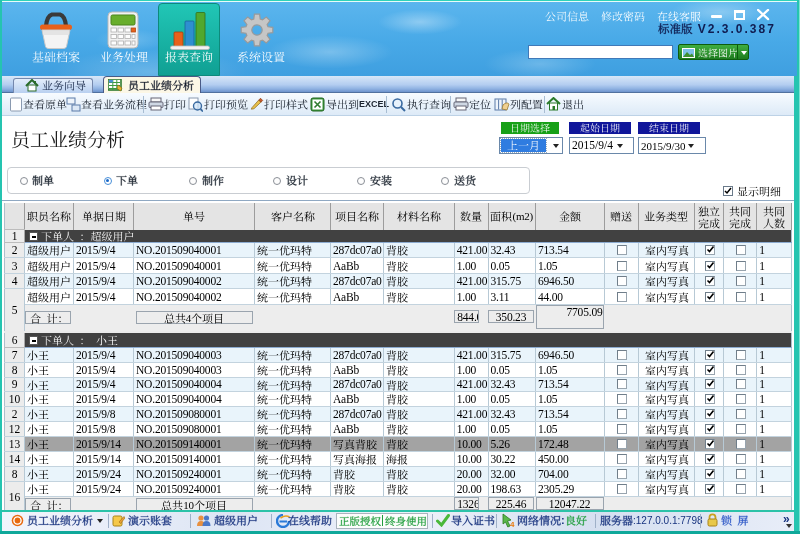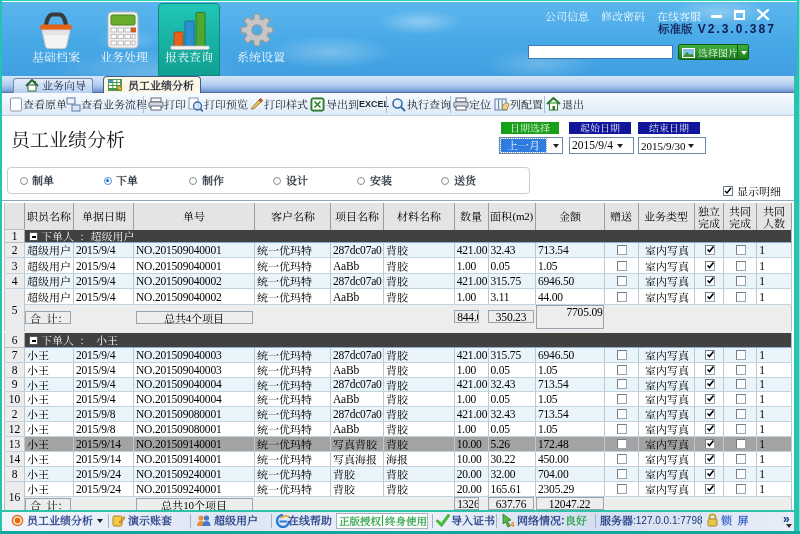--- a/index.html
+++ b/index.html
@@ -1120,21 +1120,21 @@
             </svg></td>
           <td><svg class="k" style="width:22px;height:11px;color:#000" viewBox="0 0 500 250">
               <use href="#u80cc" x="0"></use>
               <use href="#u80f6" x="250"></use>
             </svg></td>
           <td><svg class="k" style="width:22px;height:11px;color:#000" viewBox="0 0 500 250">
               <use href="#u80cc" x="0"></use>
               <use href="#u80f6" x="250"></use>
             </svg></td>
 <td><span class="ser">20.00</span></td>
-          <td><span class="ser">165.61</span></td>
+          <td><span class="ser">198.63</span></td>
           <td><span class="ser">2305.29</span></td>
 <td>
             <div style="margin:0 auto;width:10px;height:10px;background:#fff;border:1px solid #98a4ae;border-top-color:#707e8a;border-left-color:#707e8a;position:relative"></div>
           </td>
           <td style="padding-left:6px"><svg class="k" style="width:44px;height:11px;color:#000" viewBox="0 0 1000 250">
               <use href="#u5ba4" x="0"></use>
               <use href="#u5185" x="250"></use>
               <use href="#u5199" x="500"></use>
               <use href="#u771f" x="750"></use>
             </svg></td>
@@ -1162,21 +1162,21 @@
                 <use href="#u5171" x="250"></use>
               </svg><span class="ser" style="font-size:11px;vertical-align:top;line-height:12px">10</span><svg class="k" style="width:33px;height:11px;color:#000" viewBox="0 0 750 250">
                 <use href="#u4e2a" x="0"></use>
                 <use href="#u9879" x="250"></use>
                 <use href="#u76ee" x="500"></use>
               </svg></div></td>
           <td></td>
           <td></td>
           <td></td>
           <td><div style="display:inline-block;border:1px solid #9aa4ae;height:13px;line-height:12px;width:25px;overflow:hidden;padding-left:2px"><span class="ser">1326.00</span></div></td>
-          <td><div style="display:inline-block;border:1px solid #9aa4ae;height:13px;line-height:12px;width:46px;overflow:hidden;text-align:center"><span class="ser">637.76</span></div></td>
+          <td><div style="display:inline-block;border:1px solid #9aa4ae;height:13px;line-height:12px;width:46px;overflow:hidden;text-align:center"><span class="ser">225.46</span></div></td>
           <td><div style="display:inline-block;border:1px solid #9aa4ae;height:13px;line-height:12px;width:68px;overflow:hidden;text-align:center"><span class="ser">12047.22</span></div></td>
           <td></td>
           <td></td>
           <td></td>
           <td></td>
           <td></td>
         </tr>
       </tbody>
     </table>
     <div style="position:absolute;left:2px;top:509.5px;width:792px;height:2px;background:#2cc2a8"></div>

